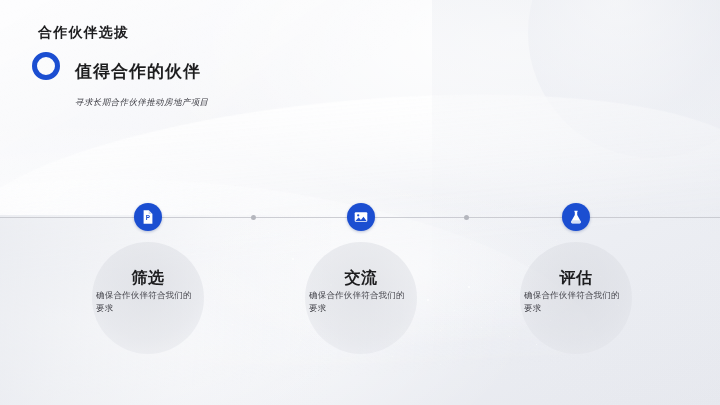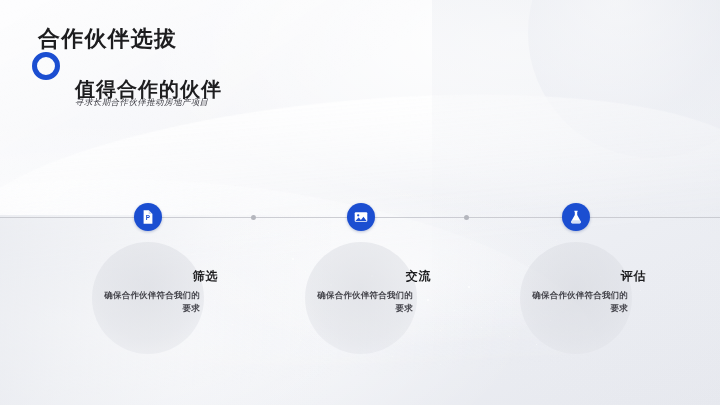--- a/index.html
+++ b/index.html
@@ -77,29 +77,29 @@
   .ring {
     position:absolute;
     left:32px; top:52px;
     width:28px; height:28px;
     border-radius:50%;
     border:5px solid var(--accent,#1b4ed1);
   }
   .title-main {
     position:absolute;
     left:38px; top:24px;
-    font-size:22px; font-weight:bold;
+    font-size:14px; font-weight:bold;
     letter-spacing:1.2px;
     color:#1d1d1f;
     white-space:nowrap;
   }
   .title-sub {
     position:absolute;
-    left:75px; top:76px;
-    font-size:20px; font-weight:bold;
+    left:75px; top:60px;
+    font-size:17px; font-weight:bold;
     letter-spacing:1px;
     color:#1d1d1f;
     white-space:nowrap;
   }
   .title-desc {
     position:absolute;
     left:75px; top:97px;
     font-size:8.5px;
     letter-spacing:.4px;
     color:#3c3c43;
@@ -143,35 +143,34 @@
     background:var(--accent,#1b4ed1);
     display:flex; align-items:center; justify-content:center;
     box-shadow:0 1px 3px rgba(20,50,130,.28);
   }
   .badge svg { display:block; }
 
   .step-title {
     position:absolute;
     left:-70px; top:268px;
     width:140px;
-    text-align:right;
-    font-size:12px; font-weight:bold;
+    text-align:center;
+    font-size:16px; font-weight:bold;
     letter-spacing:.6px;
     color:#1d1d1f;
   }
   .step-desc {
     position:absolute;
     left:-52px; top:289px;
     width:104px;
-    text-align:right;
+    text-align:left;
     font-size:8.5px;
     line-height:1.55;
     letter-spacing:.2px;
     color:#45454c;
-    font-weight:bold;
   }
 </style>
 </head>
 <body>
 
 <div id="slide">
 
   <div class="bg-layer">
     <div class="wave wave-c"></div>
     <div class="corner-orb"></div>

